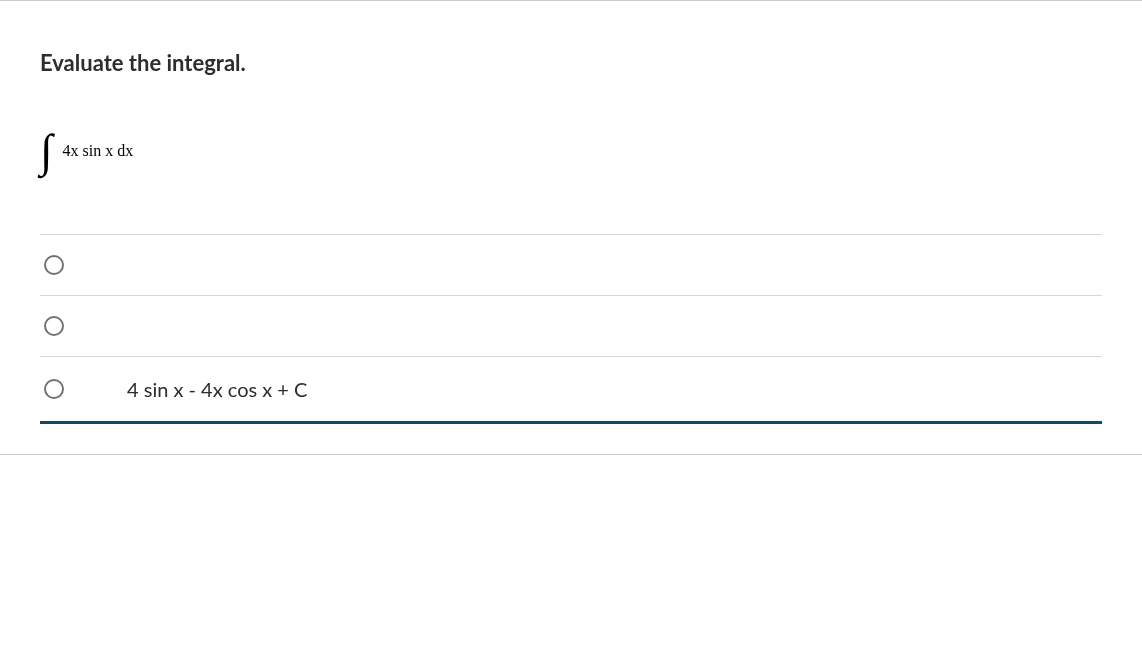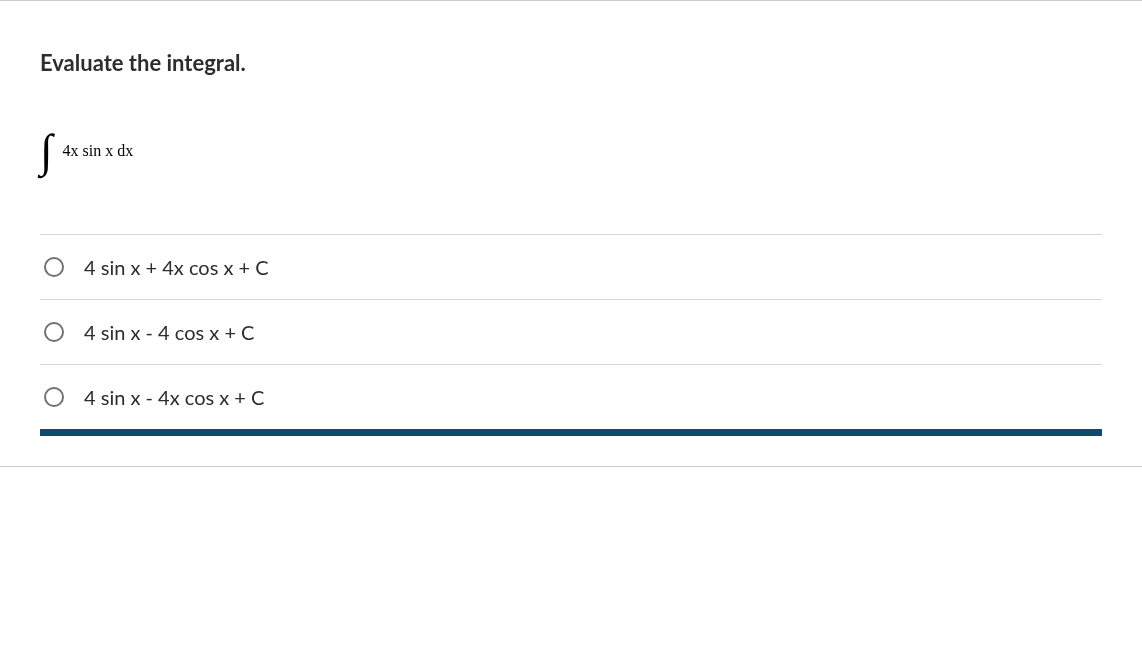--- a/index.html
+++ b/index.html
@@ -45,21 +45,22 @@
       padding: 0 40px 30px 40px;
     }
     .option-row {
       display: flex;
       align-items: center;
       padding: 20px 4px;
       border-top: 1px solid #d6d6d6;
       cursor: pointer;
     }
     .option-row:last-child {
-      border-bottom: 7px solid #0c4a6e;
+      border-bottom: 3px solid #0c4a6e;
+      gap: 43px;
     }
     .radio-circle {
       width: 20px;
       height: 20px;
       border: 2px solid #727272;
       border-radius: 50%;
       flex-shrink: 0;
       margin-right: 20px;
       background: #fff;
     }
@@ -76,24 +77,22 @@
   <div class="question-prompt">Evaluate the integral.</div>
 
   <div class="integral-expression">
     <span class="integral-sign">∫</span>
     <span class="integral-text">4x sin x dx</span>
   </div>
 
   <div class="options-wrapper">
     <div class="option-row">
       <span class="radio-circle"></span>
-      <span class="option-text">4 sin x + 4x cos x + C</span>
     </div>
     <div class="option-row">
       <span class="radio-circle"></span>
-      <span class="option-text">4 sin x - 4 cos x + C</span>
     </div>
     <div class="option-row">
       <span class="radio-circle"></span>
       <span class="option-text">4 sin x - 4x cos x + C</span>
     </div>
   </div>
 </div>
 
 </body></html>

